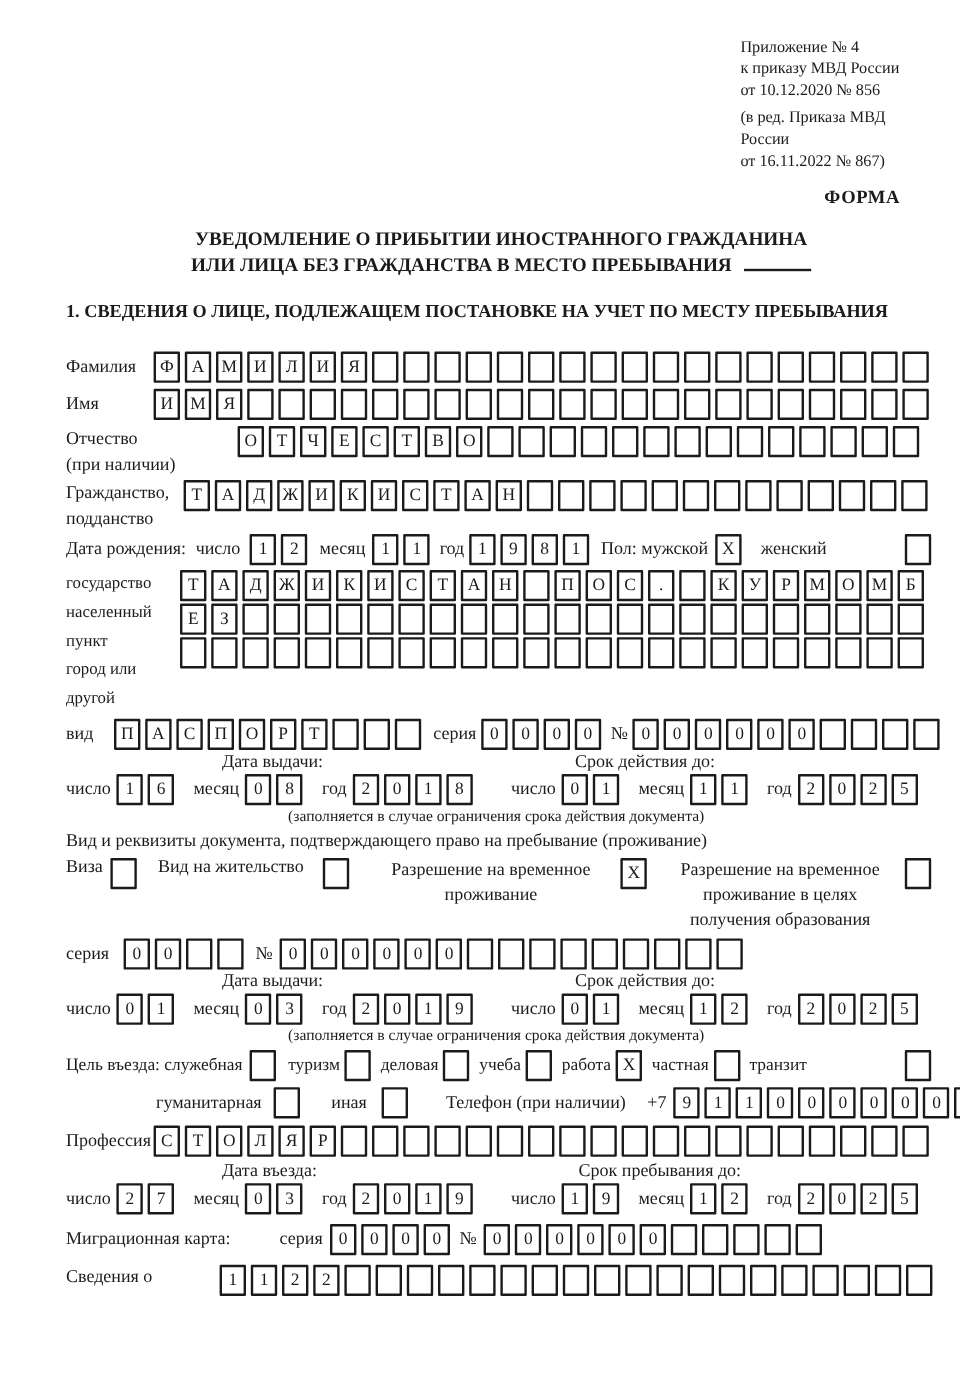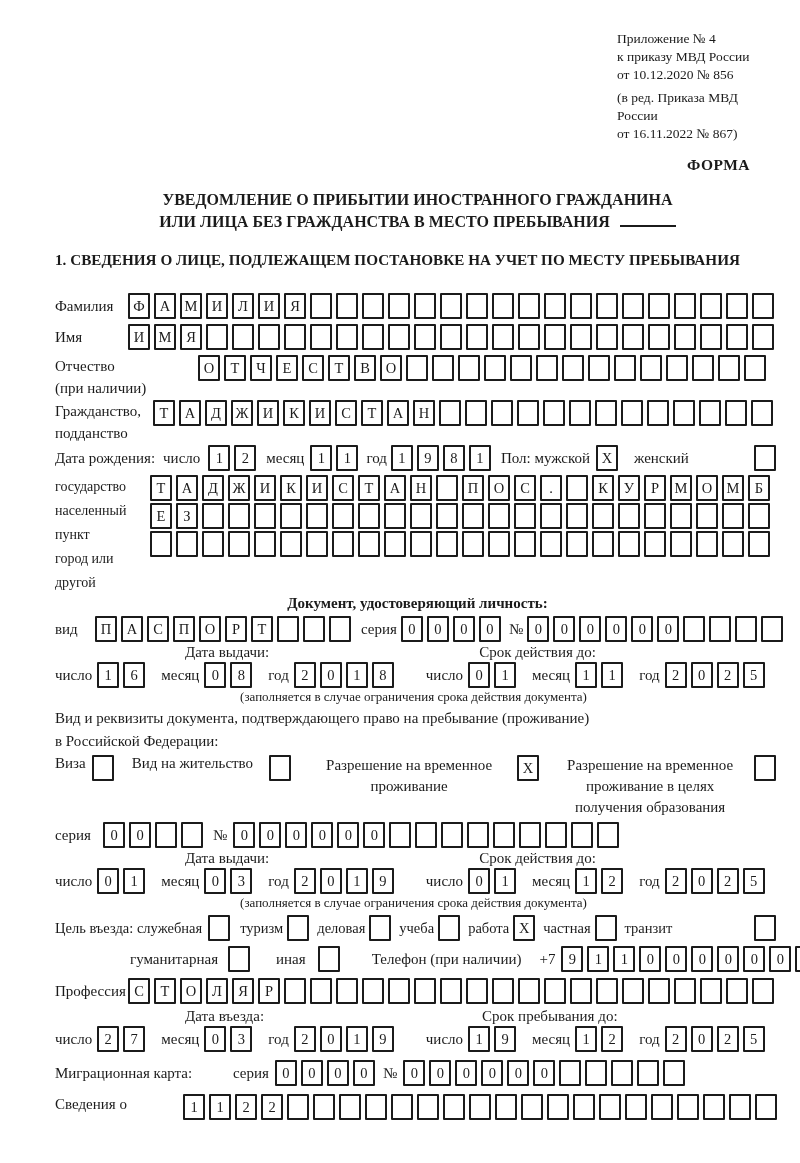--- a/index.html
+++ b/index.html
@@ -291,21 +291,20 @@
           <span class="cell"></span>
           <span class="cell"></span>
           <span class="cell"></span>
           <span class="cell"></span>
           <span class="cell"></span>
           <span class="cell"></span>
         </span>
     </span>
   </div>
 
-  <div style="text-align:center;font-weight:bold;font-size:15px;">Документ, удостоверяющий личность:</div>
 
   <div class="row mt4">
     <span class="lbl" style="width:40px">вид</span>
     <span class="cells">
         <span class="cell">П</span>
         <span class="cell">А</span>
         <span class="cell">С</span>
         <span class="cell">П</span>
         <span class="cell">О</span>
         <span class="cell">Р</span>
@@ -376,21 +375,20 @@
           <span class="cell">2</span>
           <span class="cell">0</span>
           <span class="cell">2</span>
           <span class="cell">5</span>
         </span>
     </span>
   </div>
   <div class="noteR">(заполняется в случае ограничения срока действия документа)</div>
 
   <div class="resline" style="margin-top:3px">Вид и реквизиты документа, подтверждающего право на пребывание (проживание)</div>
-  <div class="resline" style="margin-top:3px">в Российской Федерации:</div>
 
   <div class="row top" style="margin-top:4px">
     <span class="lbl">Виза</span>
     <span class="cells chk">
         <span class="cell"></span>
       </span>
     <span class="lbl" style="margin-left:14px">Вид на жительство</span>
     <span class="cells" style="margin-left:16px">
         <span class="cell"></span>
       </span>

